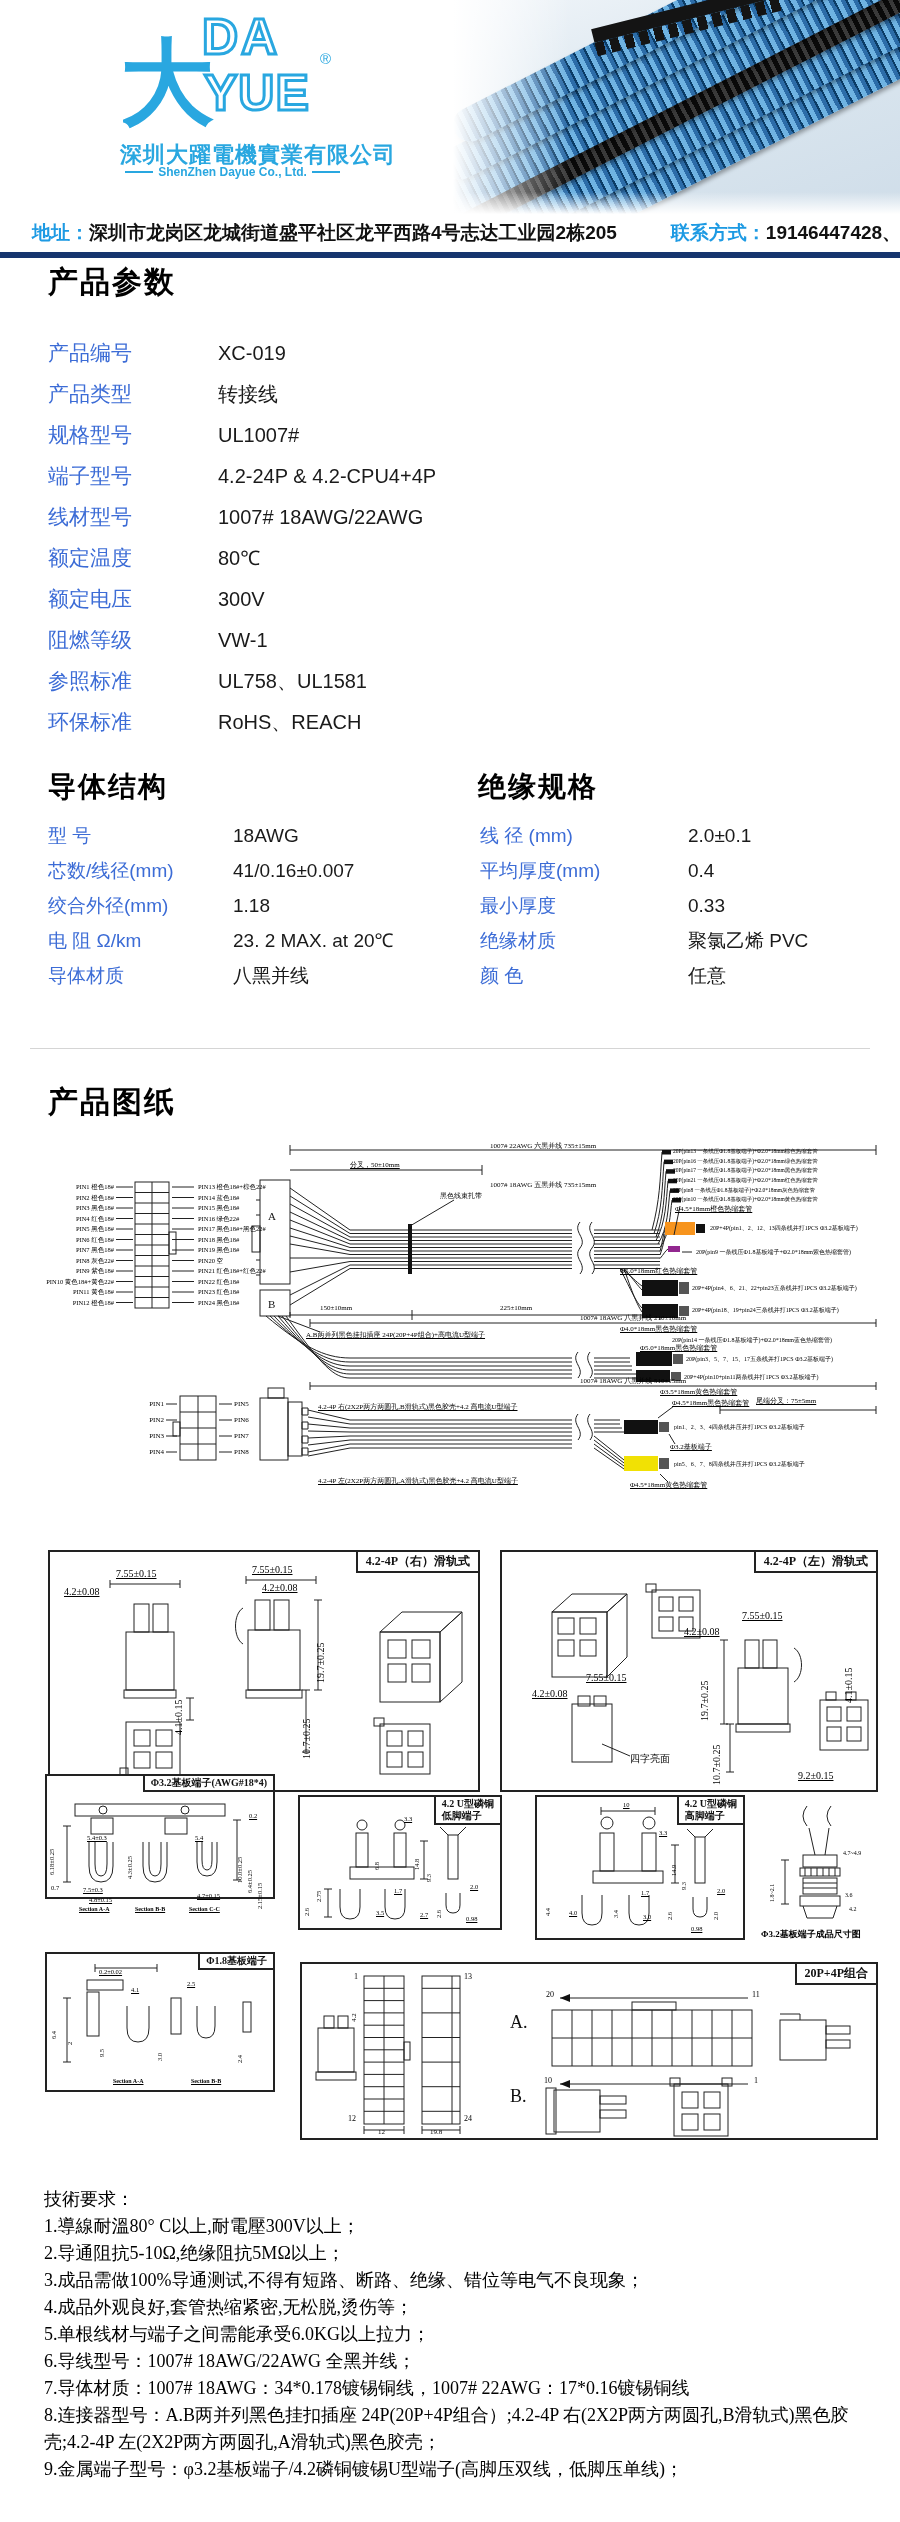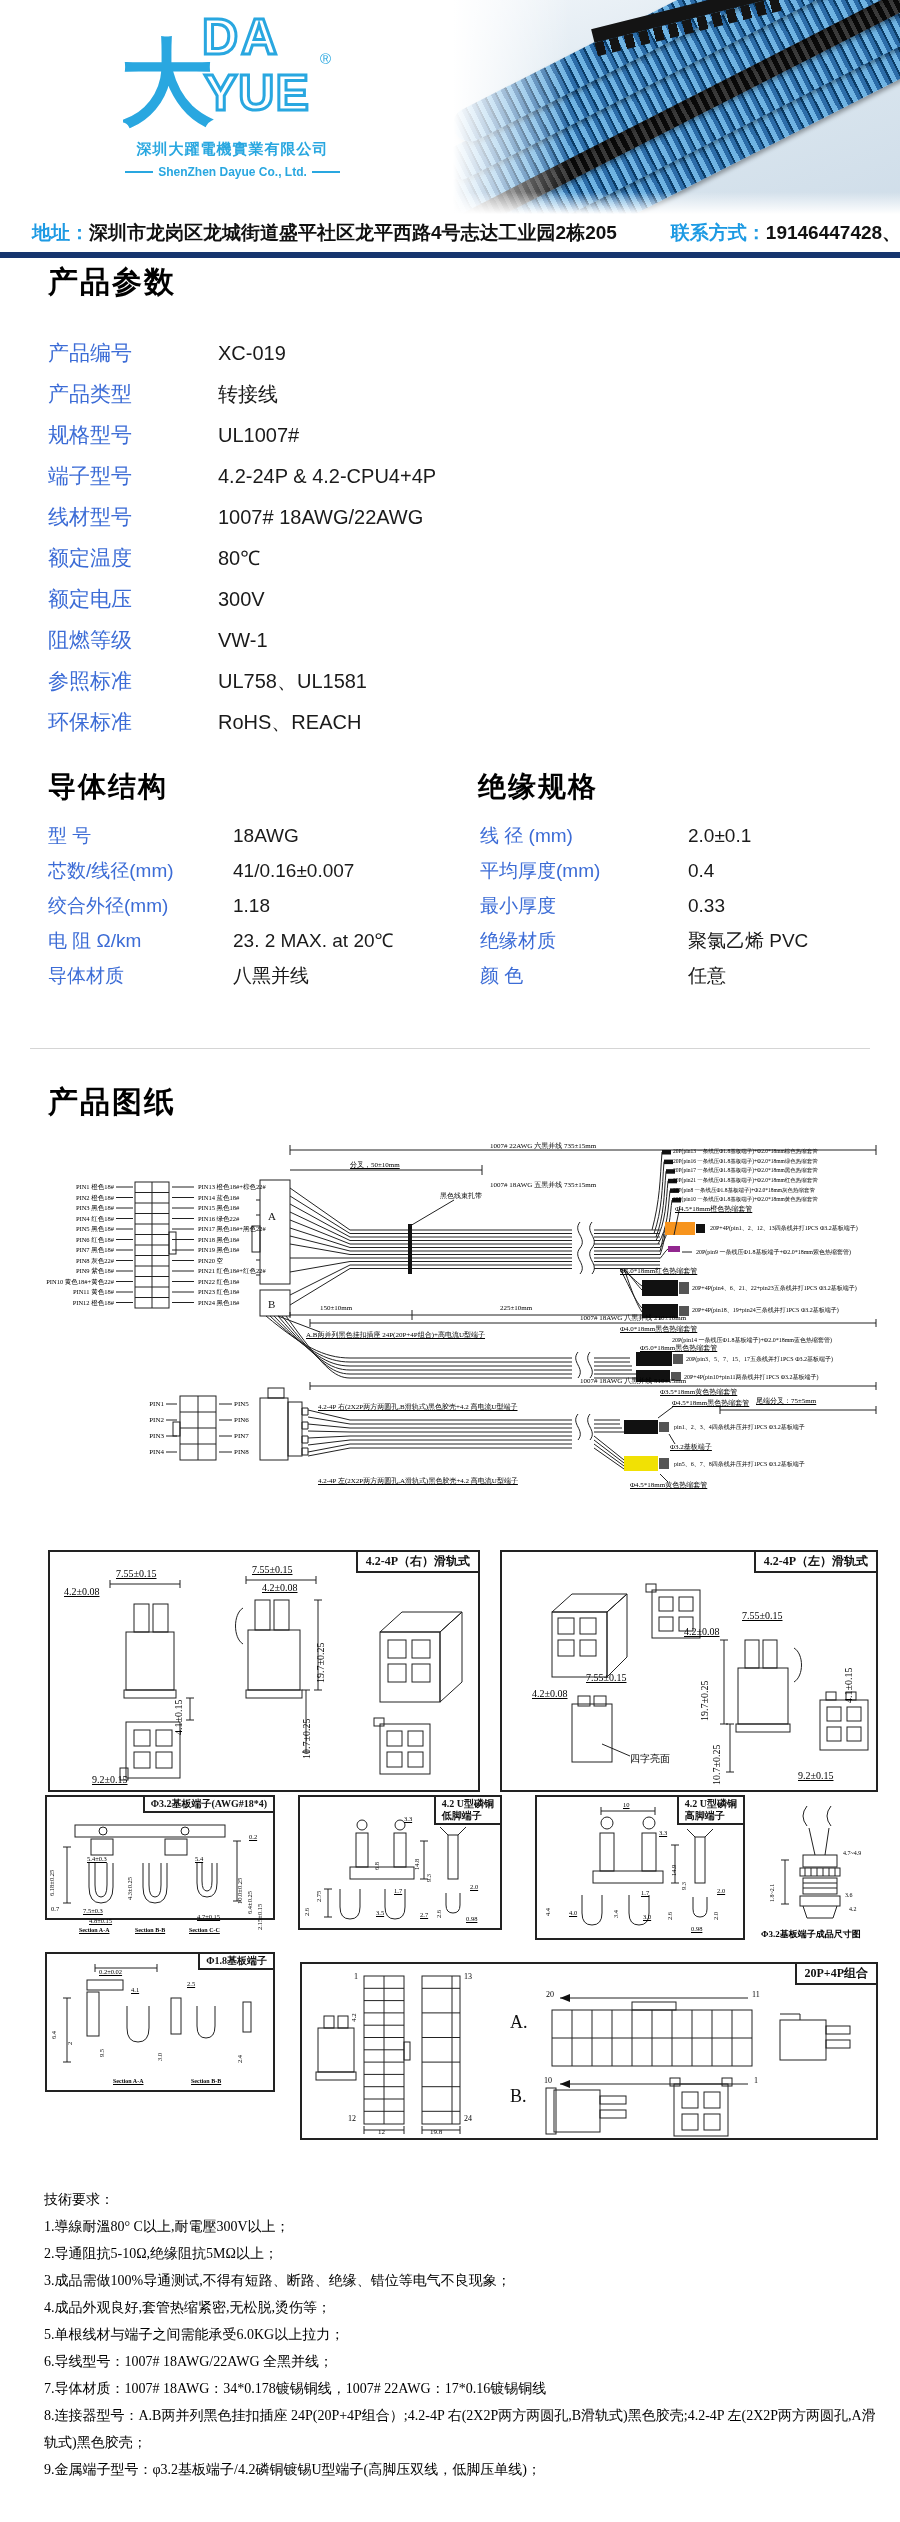--- a/index.html
+++ b/index.html
@@ -9,21 +9,21 @@
 
   
   .logo { position: absolute; left: 120px; top: 10px; width: 225px; height: 195px; color: var(--logo_blue); }
   .logo-big { position: absolute; left: 0px; top: 26px; font-size: 94px; font-weight: bold; line-height: 1; }
   .logo-da { position: absolute; left: 82px; top: 2px; font-size: 50px; font-weight: 900; letter-spacing: 3px;
              color: transparent; -webkit-text-stroke: 3px var(--logo_blue); line-height: 1; }
   .logo-yue { position: absolute; left: 84px; top: 58px; font-size: 50px; font-weight: 900; letter-spacing: 1px;
              color: transparent; -webkit-text-stroke: 3px var(--logo_blue); line-height: 1; }
   .logo-reg { position: absolute; left: 200px; top: 40px; font-size: 15px; }
   .logo-cn { position: absolute; left: 0; top: 130px; width: 225px; text-align: center;
-             font-size: 15px; font-weight: bold; letter-spacing: 1px; white-space: nowrap; }
+             font-size: 22px; font-weight: bold; letter-spacing: 1px; white-space: nowrap; }
   .logo-en { position: absolute; left: 0; top: 155px; width: 225px; display: flex; align-items: center;
              justify-content: center; gap: 5px; font-size: 12px; font-weight: bold; white-space: nowrap; }
   .logo-en .bar { width: 28px; border-top: 2.5px solid var(--logo_blue); }
 
   .photo { position: absolute; left: 440px; top: 0; width: 460px; height: 218px; overflow: hidden;
            background: linear-gradient(160deg, #f2f6fa 0%, #dde8f0 40%, #cfdde9 100%); }
   .cable { position: absolute; width: 640px; height: 34px; border-radius: 17px;
            background: repeating-linear-gradient(90deg, #6fb3e2 0 5px, #2c6ca8 5px 9px, #0b3c66 9px 11px);
            box-shadow: 0 3px 4px rgba(0,0,0,.35); transform: rotate(-27deg); }
   .cable.dark { background: repeating-linear-gradient(90deg, #3a3a3a 0 4px, #0a0a0a 4px 9px); height: 24px; }
@@ -78,21 +78,21 @@
             font-size: 12px; font-weight: bold; padding: 1px 8px; white-space: nowrap;
             font-family: "Liberation Serif", serif; }
   .ptitle.small { font-size: 10px; line-height: 1.2; padding: 1px 6px; }
   .dim { position: absolute; font-size: 7.5px; font-family: "Liberation Serif", serif; white-space: nowrap; color: #000; }
   .dimA { font-size: 10px; }
   .dimv { transform: rotate(-90deg); transform-origin: 0 100%; }
   .secl { font-size: 6px; text-decoration: underline; font-weight: bold; }
   .biglet { font-size: 18px; font-family: "Liberation Serif", serif; }
 
   .reqs { position: absolute; left: 44px; top: 2186px; width: 840px;
-          font-family: "Liberation Serif", serif; font-size: 14px; line-height: 27px; color: #000; }
+          font-family: "Liberation Serif", serif; font-size: 18px; line-height: 27px; color: #000; }
 </style>
 </head>
 <body>
 
 <div class="abs" style="left:0;top:0;width:900px;height:258px">
   <div class="photo">
     <div class="cable" style="left:-70px;top:150px"></div>
     <div class="cable" style="left:-60px;top:112px"></div>
     <div class="cable dark" style="left:-50px;top:84px"></div>
     <div class="cable" style="left:-40px;top:46px"></div>
@@ -438,21 +438,21 @@
     <span class="dim dimA ul" style="left:30px;top:136px">4.2±0.08</span>
     <span class="dim dimA ul" style="left:240px;top:58px">7.55±0.15</span>
     <span class="dim dimA ul" style="left:182px;top:74px">4.2±0.08</span>
     <span class="dim dimA dimv" style="left:208px;top:158px">19.7±0.25</span>
     <span class="dim dimA dimv" style="left:220px;top:222px">10.7±0.25</span>
     <span class="dim dimA dimv" style="left:352px;top:140px">4.1±0.15</span>
     <span class="dim dimA ul" style="left:296px;top:218px">9.2±0.15</span>
     <span class="dim" style="left:128px;top:200px;font-size:10px">四字亮面</span>
   </div>
 
-  <div class="panel" style="left:25px;top:655px;width:230px;height:125px">
+  <div class="panel" style="left:25px;top:634px;width:230px;height:125px">
     <div class="ptitle small">Φ3.2基板端子(AWG#18*4)</div>
     <svg width="226" height="141">
       <rect class="ln" x="28" y="28" width="150" height="12"></rect>
       <circle class="ln" cx="56" cy="34" r="4"></circle>
         <circle class="ln" cx="138" cy="34" r="4"></circle>
       <rect class="ln" x="44" y="42" width="22" height="16"></rect>
         <rect class="ln" x="118" y="42" width="22" height="16"></rect>
       <path class="ln" d="M42 66V90Q42 106 54 106Q66 106 66 90V66 M48 66V88Q48 100 54 100Q60 100 60 88V66"></path>
       <path class="ln" d="M96 66V90Q96 106 108 106Q120 106 120 90V66 M102 66V88Q102 100 108 100Q114 100 114 88V66"></path>
       <path class="ln" d="M150 66V86Q150 100 160 100Q170 100 170 86V66 M155 66V84Q155 94 160 94Q165 94 165 84V66"></path>

